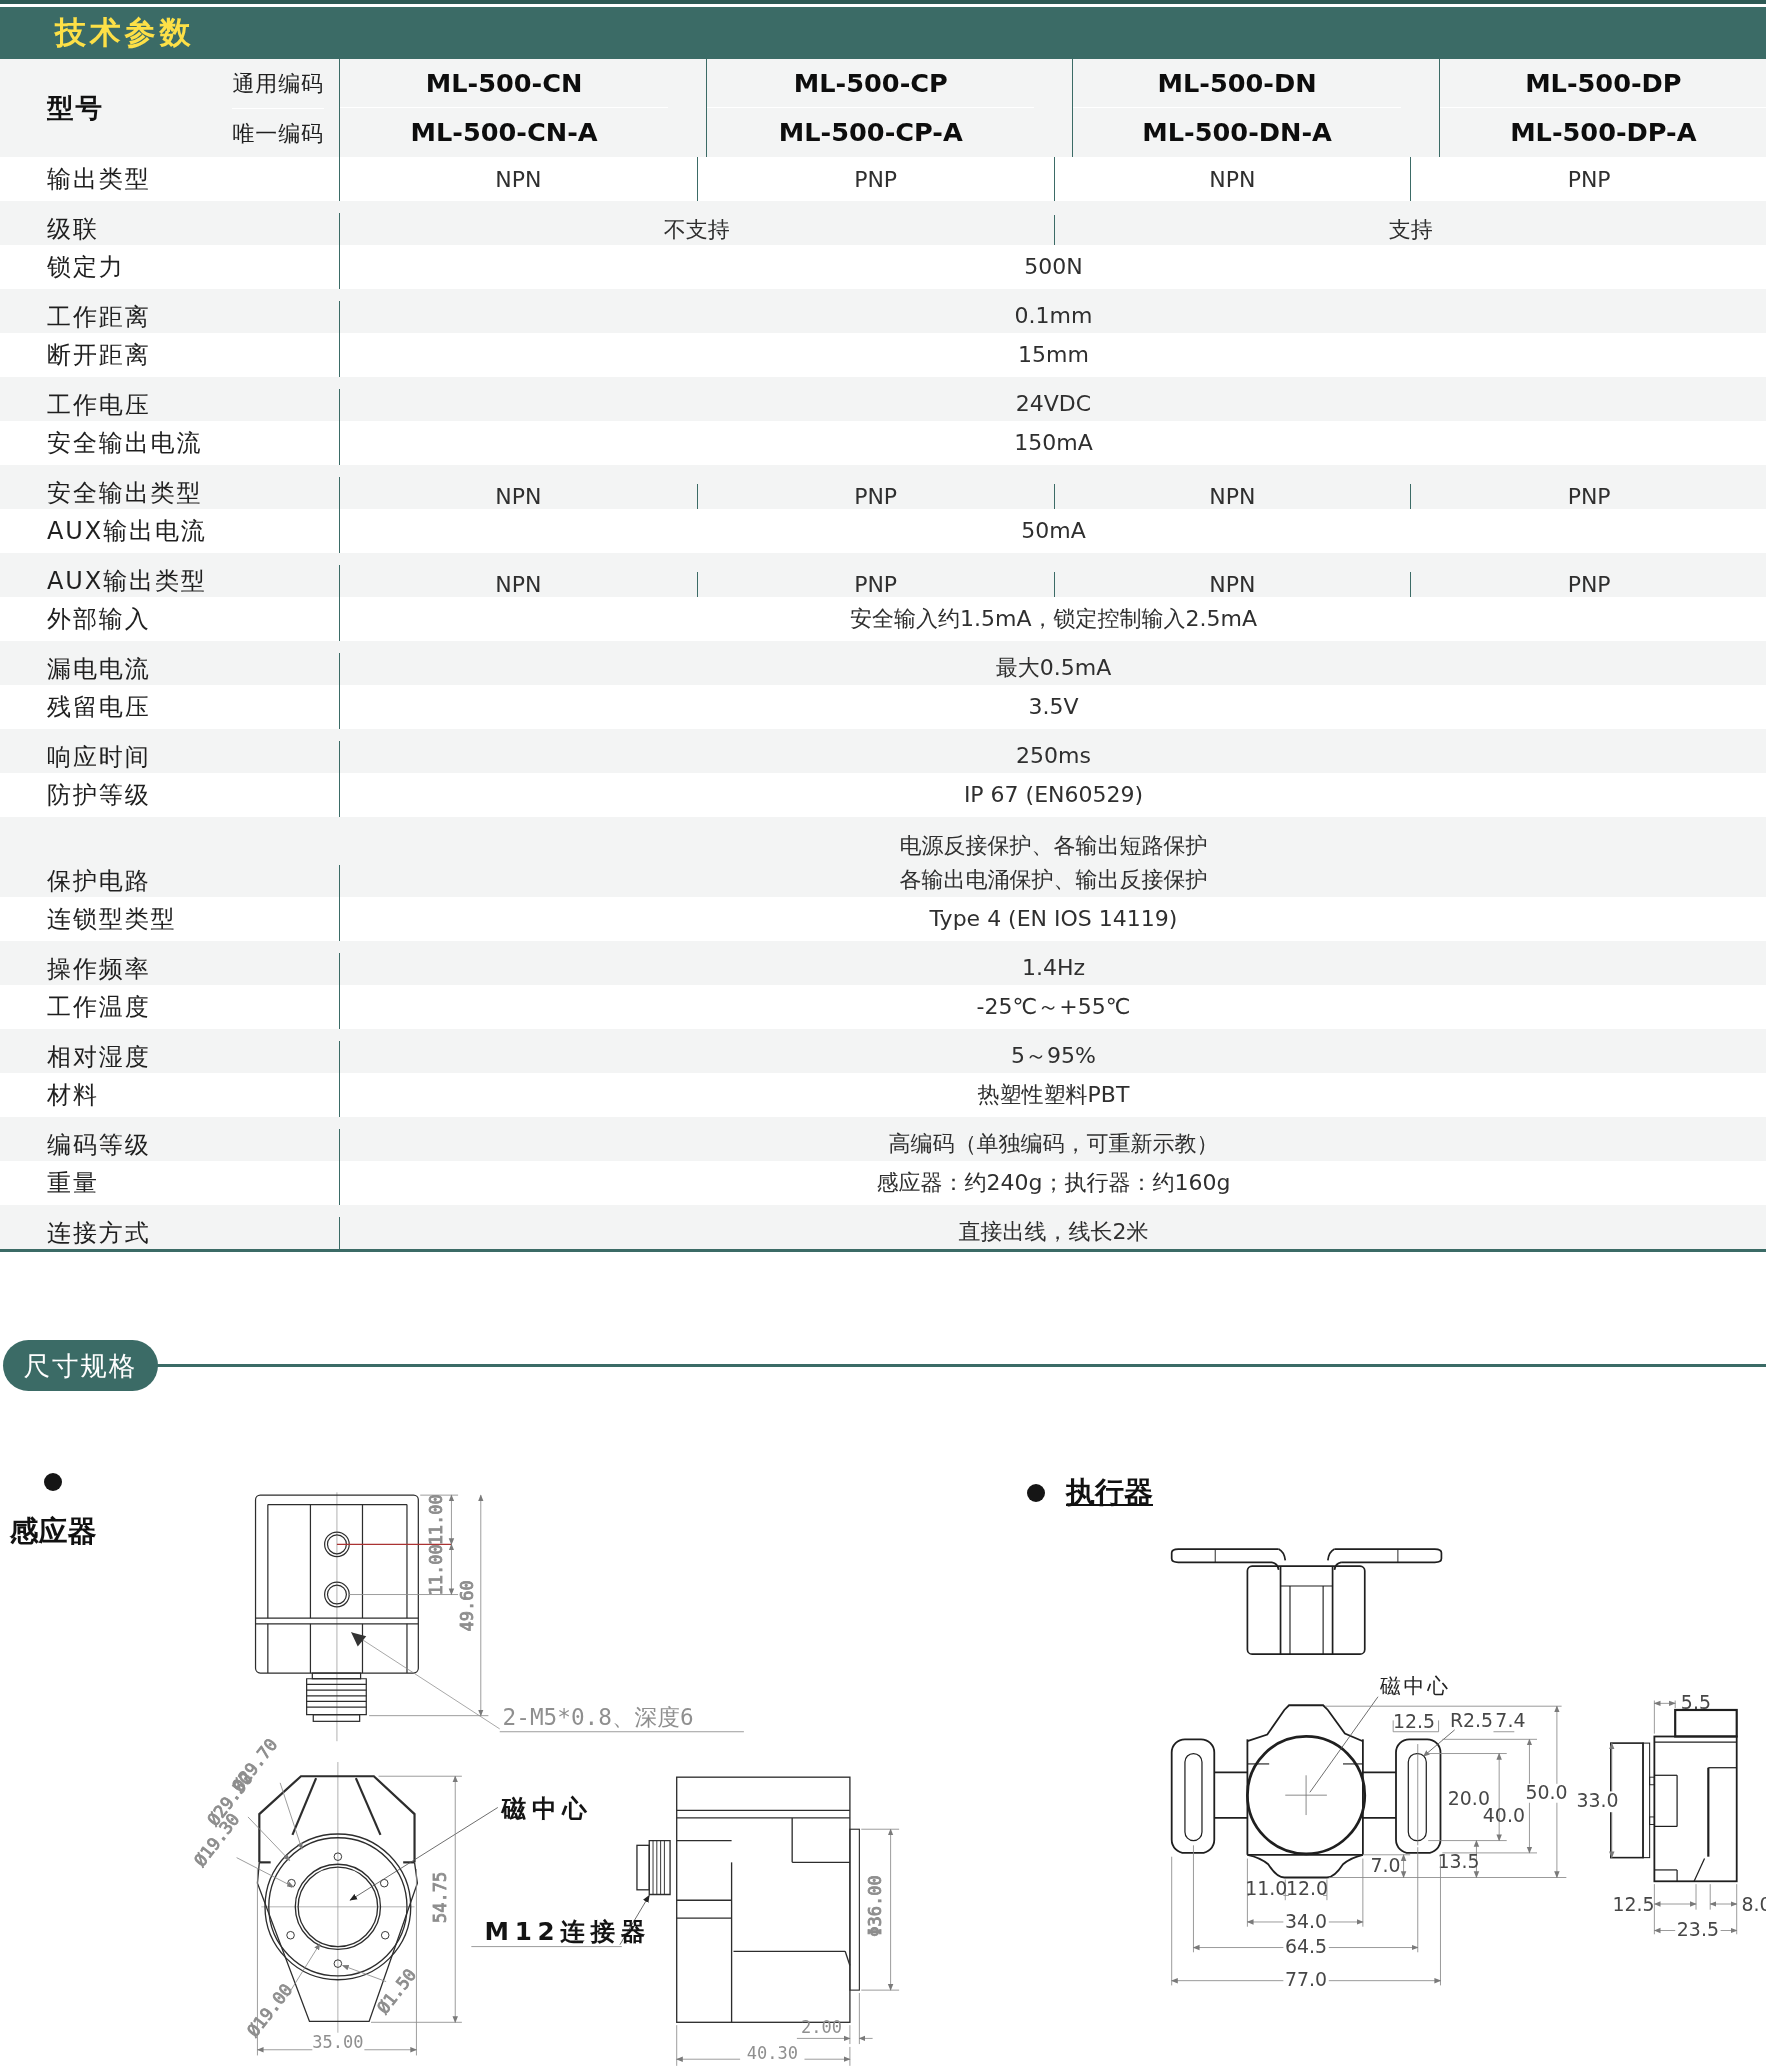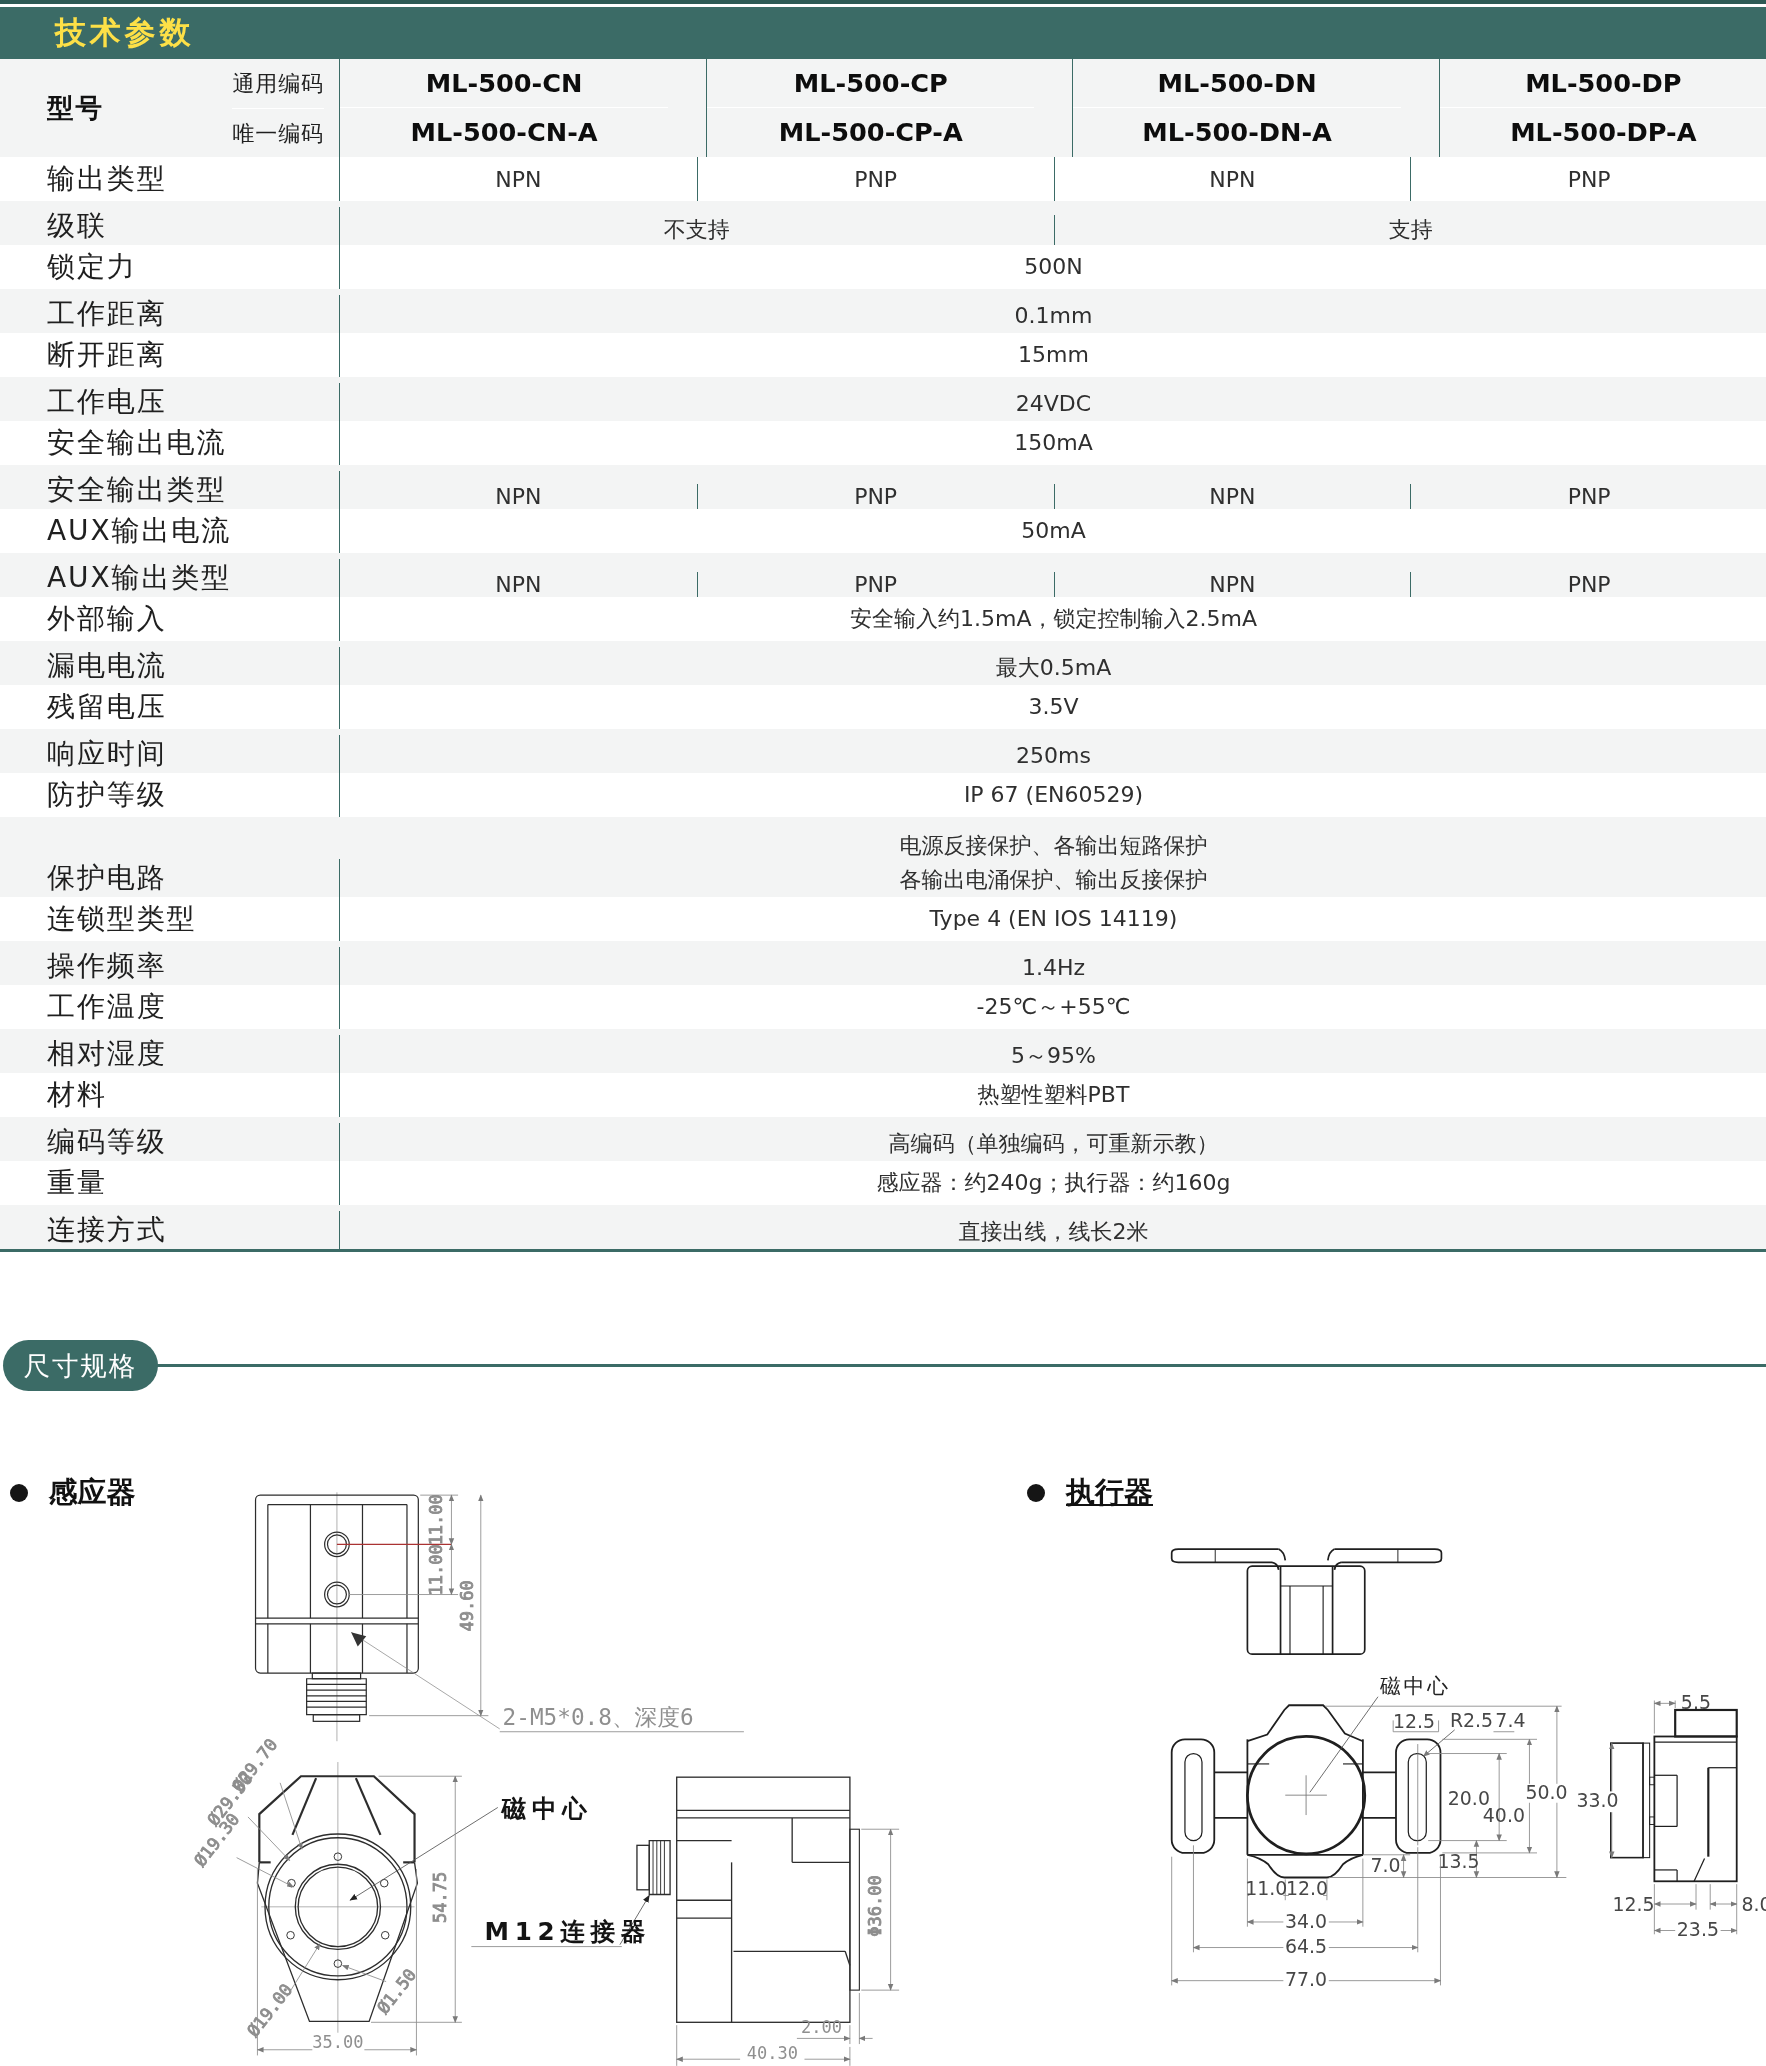--- a/index.html
+++ b/index.html
@@ -9,21 +9,21 @@
   .top-strip{position:absolute;left:0;top:0;width:1767px;height:3.8px;background:#2e5a55;}
   .title-bar{position:absolute;left:0;top:6.6px;width:1767px;height:52px;background:#3b6b66;
              display:flex;align-items:center;}
   .title-bar .t{color:#fde047;font-size:31px;font-weight:bold;letter-spacing:3.8px;padding-left:55px;}
   
   .spec-table{position:absolute;left:0;top:59px;width:1767px;border-bottom:3.8px solid #3b6b66;}
   .trow{display:flex;height:44px;background:#ffffff;}
   .trow.alt{background:#f3f4f4;align-items:flex-end;}
   .trow.tall{height:80px;}
   .tlabel{width:340px;flex:0 0 340px;box-sizing:border-box;border-right:1.9px solid #3b6b66;
-          display:flex;align-items:center;padding-left:47px;font-size:28px;color:#1f1f1f;letter-spacing:1.9px;}
+          display:flex;align-items:center;padding-left:47px;font-size:24px;color:#1f1f1f;letter-spacing:1.9px;}
   .tvals{flex:1;display:flex;}
   .cell{display:flex;align-items:center;justify-content:center;font-size:22px;color:#2f2f2f;box-sizing:border-box;}
   .cell.q{width:25%;}
   .cell.h{width:50%;}
   .cell.f{width:100%;flex-direction:column;line-height:34px;}
   .bl{border-left:1.9px solid #3b6b66;}
   
   .model-row{display:flex;height:98px;background:#f3f4f4;}
   .model-label{width:340px;flex:0 0 340px;box-sizing:border-box;border-right:1.9px solid #3b6b66;
                display:flex;align-items:center;}
@@ -287,21 +287,21 @@
           </div>
         </div>
       </div>
   </div>
 
   <div class="dim-pill">
     <span>尺寸规格</span>
   </div>
   <div class="dim-rule"></div>
 
-  <div class="bullet-title" style="left:9.5px;top:1473px;">
+  <div class="bullet-title" style="left:9.5px;top:1473px;flex-direction:column;">
     <span class="dot"></span>
     <span>感应器</span>
   </div>
   <div class="bullet-title" style="left:1027px;top:1473px;text-decoration:underline;">
     <span class="dot"></span>
     <span>执行器</span>
   </div>
 
   <svg class="drawings" viewBox="0 1560 1867 624">
     <defs>

